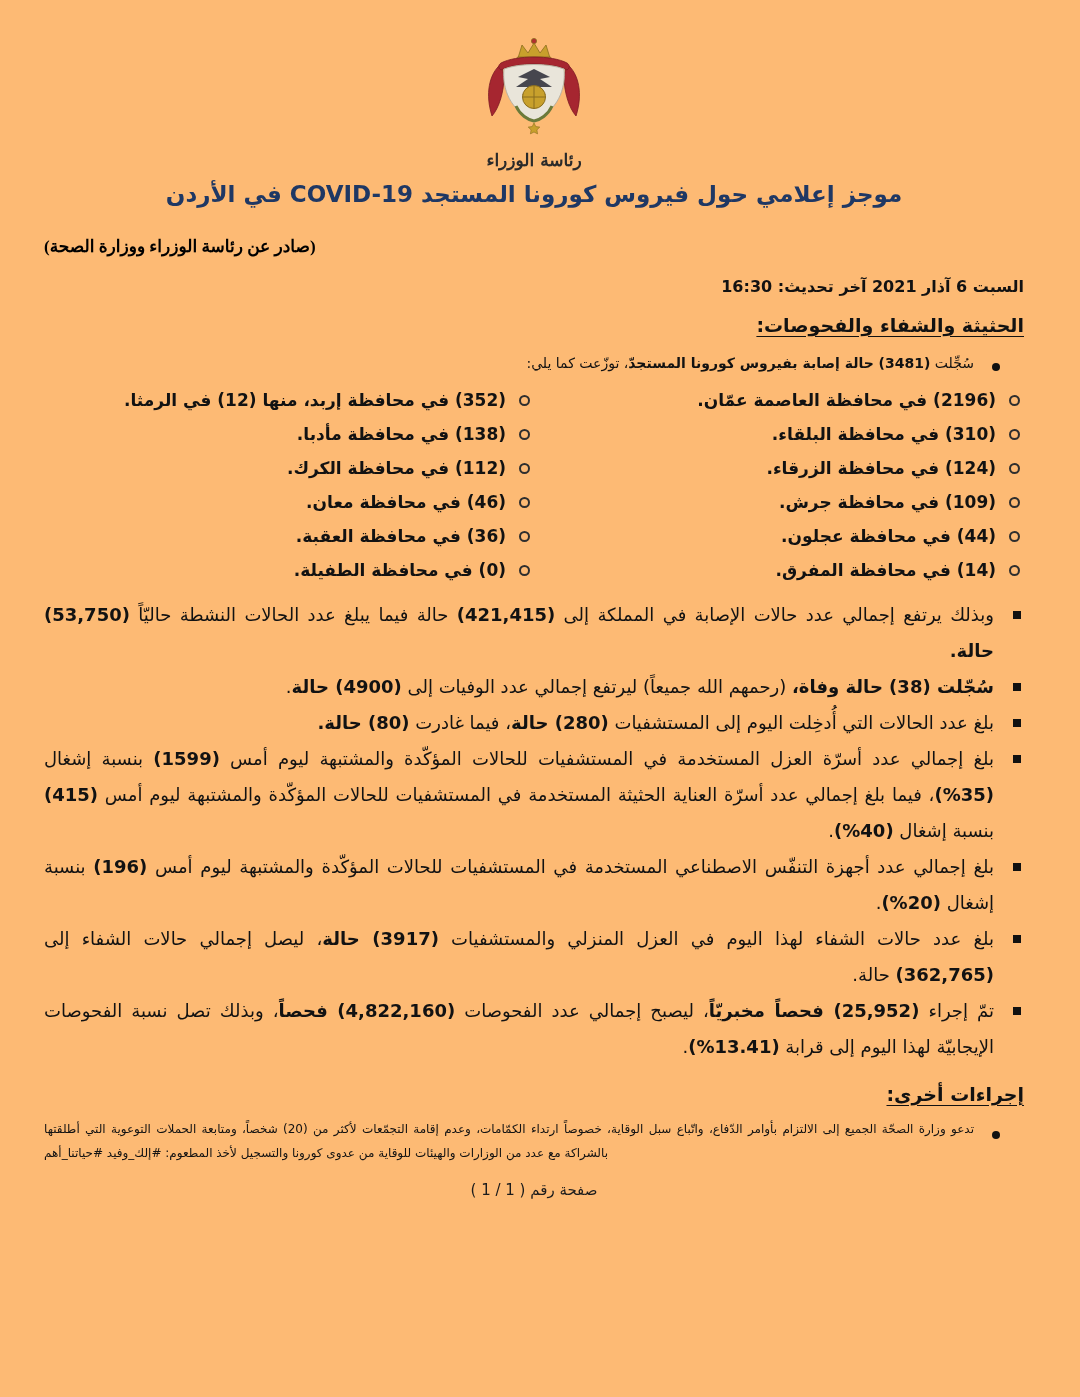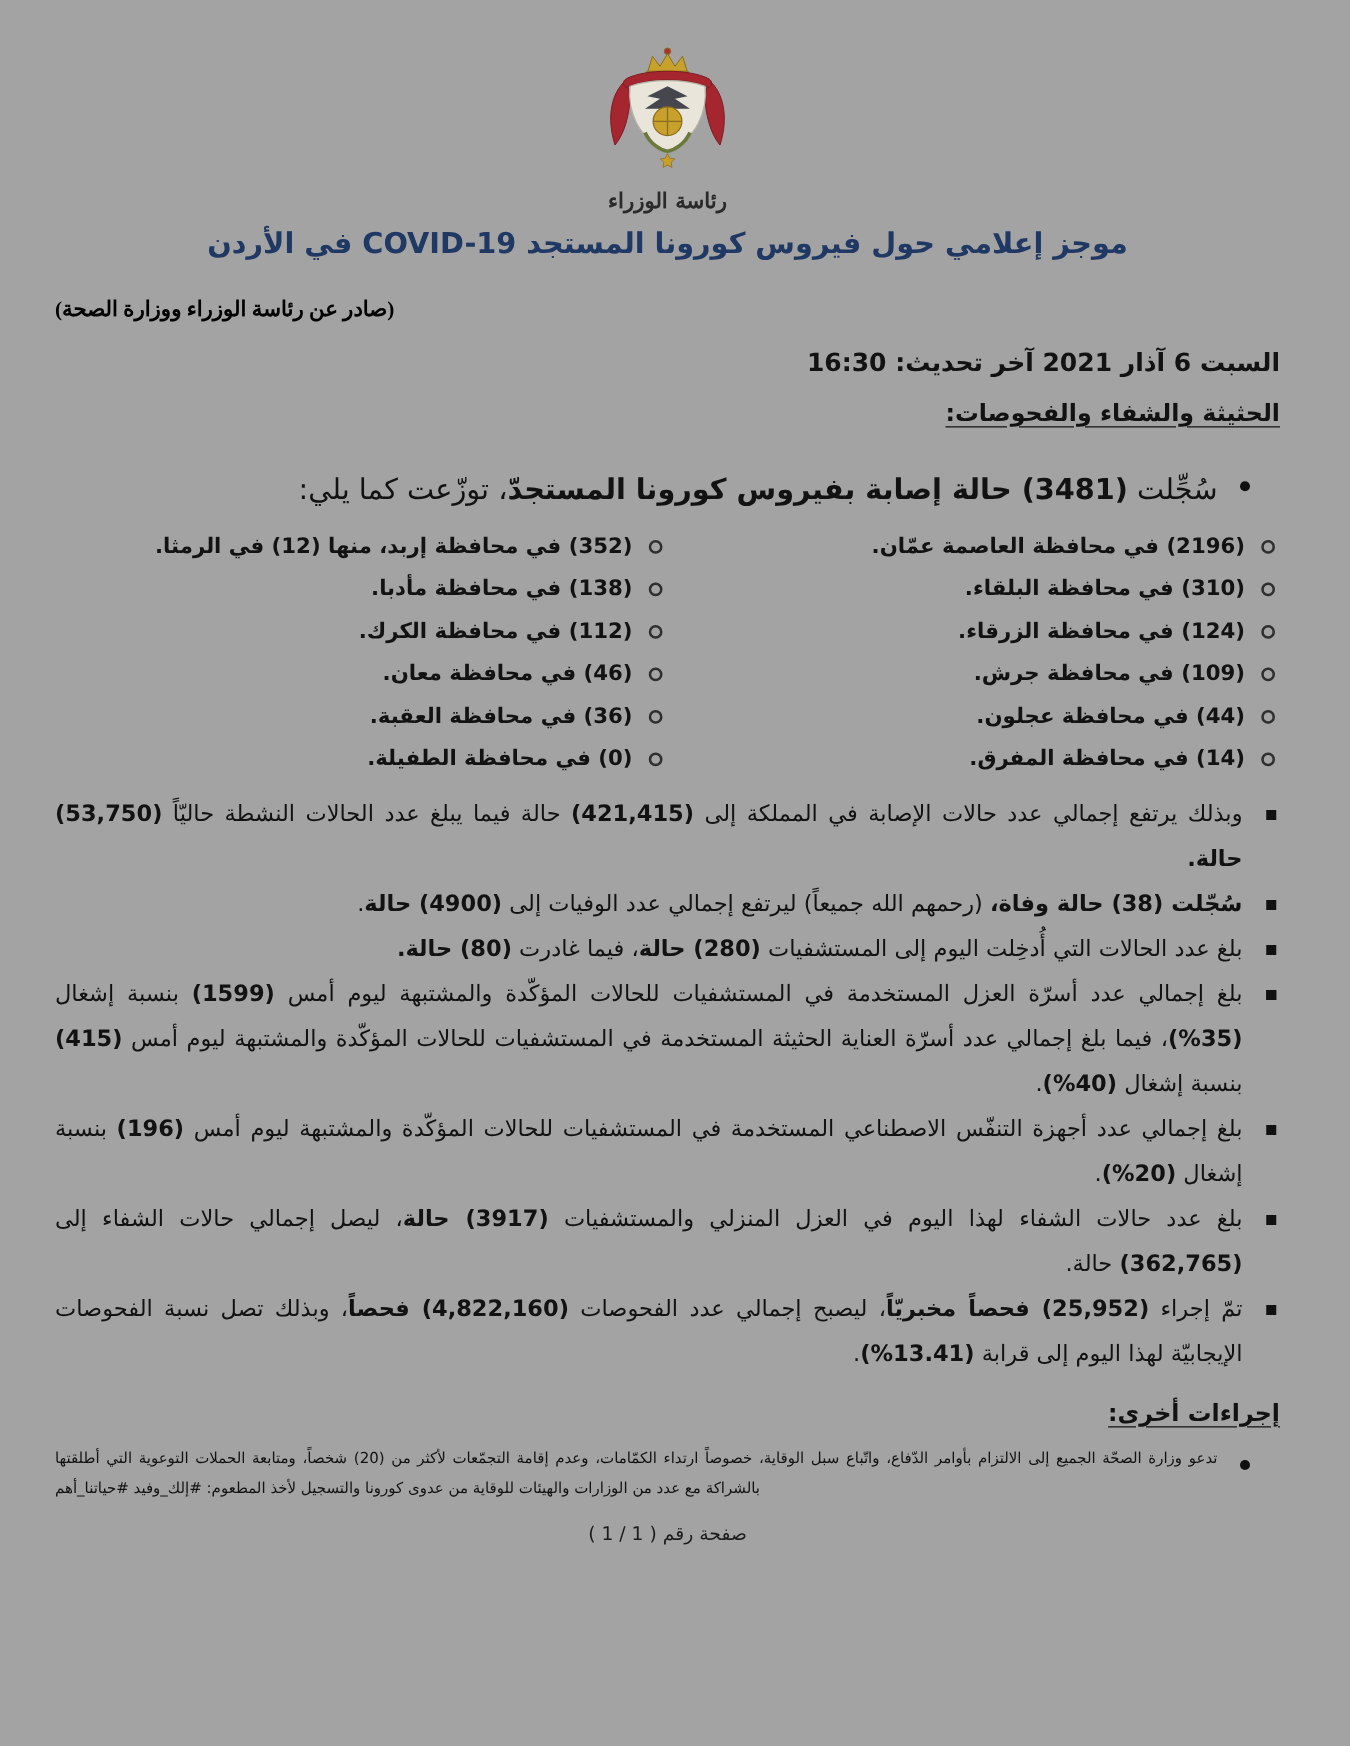--- a/index.html
+++ b/index.html
@@ -1,46 +1,46 @@
 <!DOCTYPE html>
 <html lang="ar" dir="rtl"><head>
 <meta charset="utf-8">
 <style>
   * { box-sizing: border-box; }
   html, body { margin: 0; padding: 0; background: #e9e9e9; }
   .page {
-    width: 1080px; height: 1397px; margin: 0 auto; background: #a3a3a3;
+    width: 1080px; height: 1397px; margin: 0 auto; background: #fdba74;
     font-family: "DejaVu Sans", "Liberation Sans", sans-serif;
     color: #121212; direction: rtl; position: relative; overflow: hidden;
   }
   .inner { padding: 22px 56px 0 44px; }
 
   
   .logo-block { text-align: center; margin-top: 14px; }
   .logo-block svg { display: inline-block; }
   .logo-caption {
     display: block; font-weight: bold; font-size: 17px; margin-top: 0px;
     color: #2a2a2a; font-family: "DejaVu Serif", serif; letter-spacing: 1px;
   }
   .doc-title {
     text-align: center; font-weight: bold; font-size: 23px;
     margin-top: 10px; line-height: 1.3;
   }
   .doc-subtitle { text-align: left; font-weight: bold; font-size: 17px; margin-top: 26px; color: #000; font-family: Liberation Serif, serif; }
-  .date-line { text-align: right; font-weight: bold; font-size: 20px; margin-top: 20px; }
+  .date-line { text-align: right; font-weight: bold; font-size: 16px; margin-top: 20px; }
 
   .section-heading {
     font-weight: bold; font-size: 19px; margin-top: 18px;
     text-decoration: underline; text-underline-offset: 4px;
   }
 
   
   .bullet-line {
-    position: relative; padding-right: 50px; margin-top: 32px;
-    font-size: 23px; line-height: 1.65;
+    position: relative; padding-right: 50px; margin-top: 16px;
+    font-size: 14px; line-height: 1.65;
   }
   .bullet-line .disc {
     position: absolute; right: 24px; top: 11px;
     width: 8px; height: 8px; border-radius: 50%; background: #111;
   }
 
   
   .gov-columns { display: flex; margin-top: 8px; }
   .gov-col { width: 50%; }
   .gov-item {

